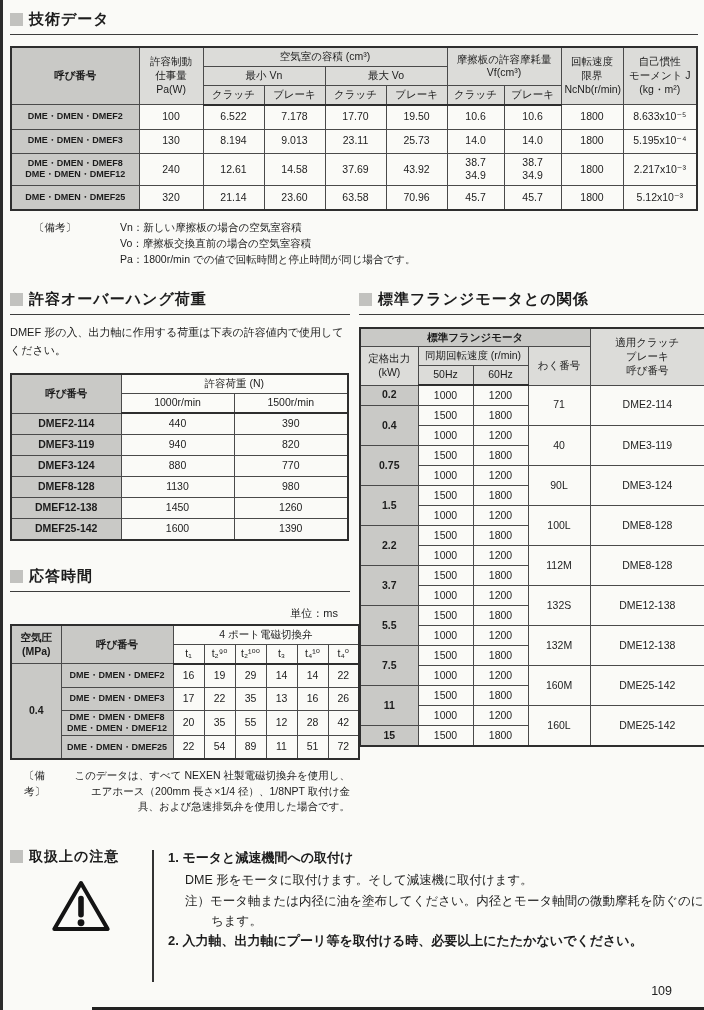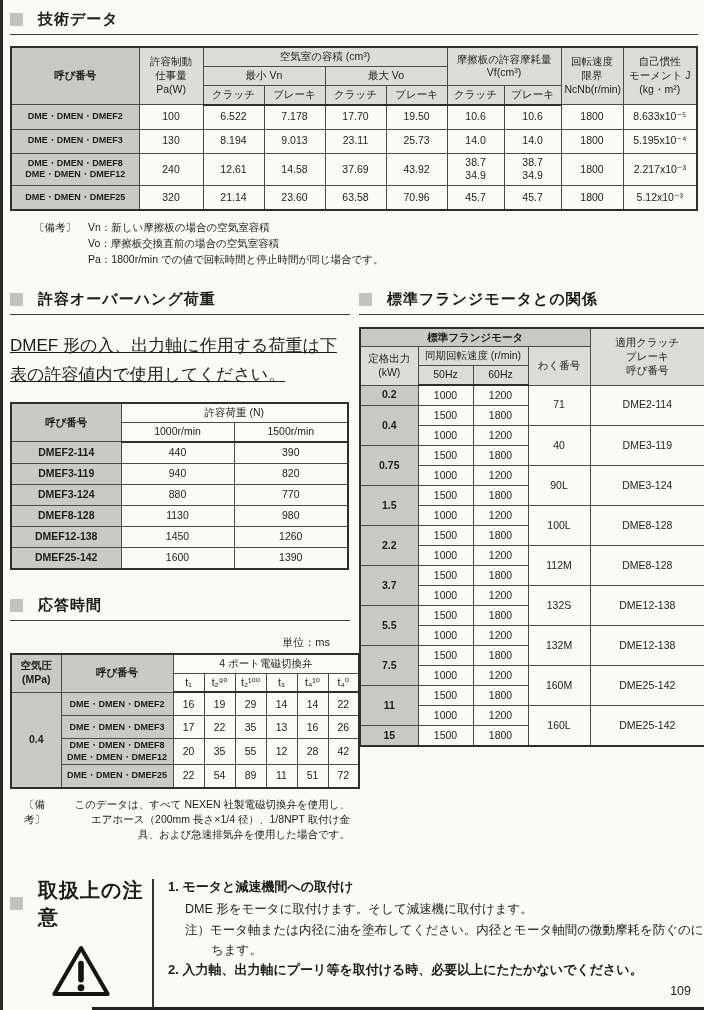--- a/index.html
+++ b/index.html
@@ -11,21 +11,21 @@
   .page{
     position:relative;width:704px;height:1010px;
     background:#fafaf7;box-sizing:border-box;
     padding:8px 8px 0 10px;overflow:hidden;
   }
   
   .edge-left{position:absolute;left:0;top:0;width:3px;height:1010px;background:#2b2b2b;}
   .edge-bottom{position:absolute;left:92px;bottom:0;height:3px;right:0;background:#222;}
 
   
-  .sec-h{display:flex;align-items:center;gap:15px;font-size:15px;font-weight:bold;letter-spacing:1px;}
+  .sec-h{display:flex;align-items:center;gap:6px;font-size:15px;font-weight:bold;letter-spacing:1px;}
   .sq{width:13px;height:13px;background:#c2c2bf;flex:0 0 auto;}
   .sec-rule{border-bottom:1.5px solid #3d3d3d;margin-top:5px;}
 
   
   table{border-collapse:collapse;table-layout:fixed;}
   .tbl{border:2px solid #2e2e2e;}
   .tbl th,.tbl td{
     border:1px solid #4a4a4a;text-align:center;vertical-align:middle;
     white-space:pre-line;padding:2px 3px;font-weight:normal;
     font-size:10.5px;line-height:1.32;
@@ -37,56 +37,56 @@
   .tbl td.rowhead{background:#c9c9c6;font-weight:bold;}
   .tbl td.small,.tbl th.small{font-size:9px;line-height:1.25;padding:1px 1px;}
 
   
   .sec-tech{margin-top:2px;}
   .sec-tech .sec-rule{width:688px;}
   .tech-table{width:686px;margin-top:11px;}
   .tech-table td{height:19px;}
   .tech-notes{display:flex;gap:12px;margin:9px 0 0 24px;font-size:10.5px;line-height:1.5;}
   .tech-notes .lbl{flex:0 0 auto;}
-  .note-line{white-space:nowrap;}
+  .note-line{white-space:nowrap;margin-left:32px;}
   .note-line.indent{padding-left:26px;}
 
   
   .two-col{display:flex;margin-top:22px;}
   .col-left{width:340px;flex:0 0 auto;}
   .col-right{width:348px;flex:0 0 auto;margin-left:9px;}
   .col-left .sec-rule,.col-right .sec-rule{width:100%;}
 
-  .overhang-text{font-size:17px;line-height:1.72;margin-top:16px;text-decoration:underline;}
+  .overhang-text{font-size:11px;line-height:1.72;margin-top:8px;}
   .overhang-table{width:337px;margin-top:13px;}
   .overhang-table td{height:16px;text-align:center;}
 
   .flange-table{width:345px;margin-top:12px;}
   .flange-table td{height:15px;}
 
   .sec-response{margin-top:26px;}
-  .unit-label{text-align:right;font-size:11px;margin:14px 20px 3px 0;}
+  .unit-label{text-align:right;font-size:11px;margin:14px 12px 3px 0;}
   .response-table{width:348px;}
   .response-table td{height:18px;}
   .response-note{display:flex;gap:10px;margin:8px 0 0 14px;font-size:10.5px;line-height:1.45;}
   .response-note .txt{width:300px;text-align:right;}
 
   
   .sec-handling{display:flex;margin-top:34px;}
   .h-left{width:142px;flex:0 0 auto;}
-  .h-left .sec-h{font-size:20px;}
+  .h-left .sec-h{font-size:14px;}
   .warn-wrap{display:flex;justify-content:center;margin-top:12px;}
   .h-divider{width:0;border-left:2px solid #333;margin:2px 0 0 0;min-height:132px;}
   .h-right{padding-left:14px;font-size:12.5px;line-height:1.55;}
   .h-head{font-weight:bold;font-size:13px;margin-top:6px;}
   .h-head:first-child{margin-top:0;}
   .h-body{margin:3px 0 0 17px;}
   .h-note{margin:2px 0 0 17px;padding-left:26px;text-indent:-26px;width:520px;}
 
-  .pagenum{position:absolute;right:13px;bottom:12px;font-size:12.5px;color:#222;}
+  .pagenum{position:absolute;right:32px;bottom:12px;font-size:12.5px;color:#222;}
 </style>
 </head>
 <body>
 
 <div class="page">
 
   <section class="sec-tech">
     <div class="sec-h">
       <span class="sq"></span>
       <span>技術データ</span>

